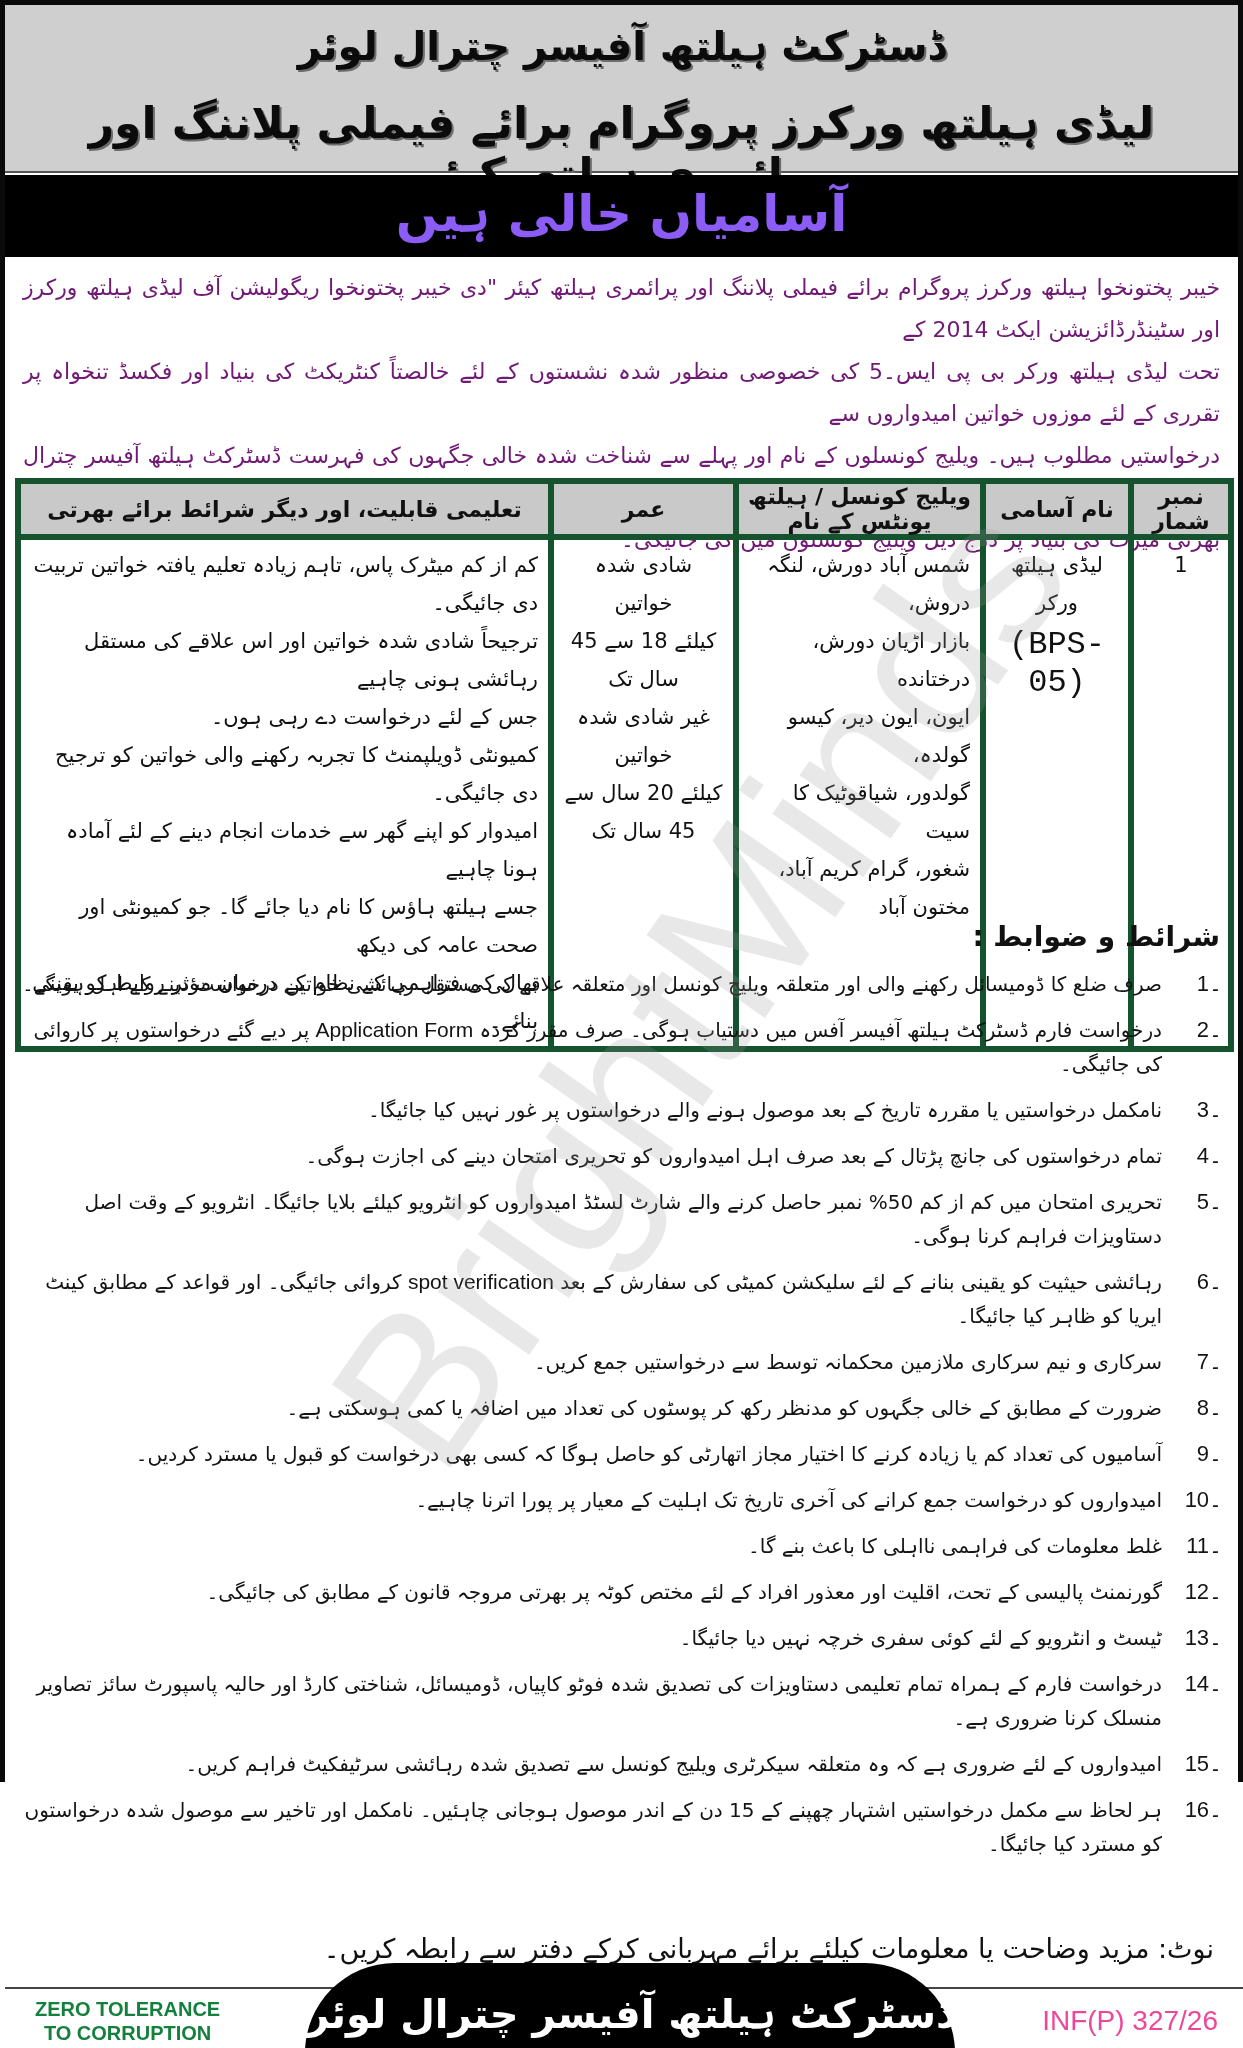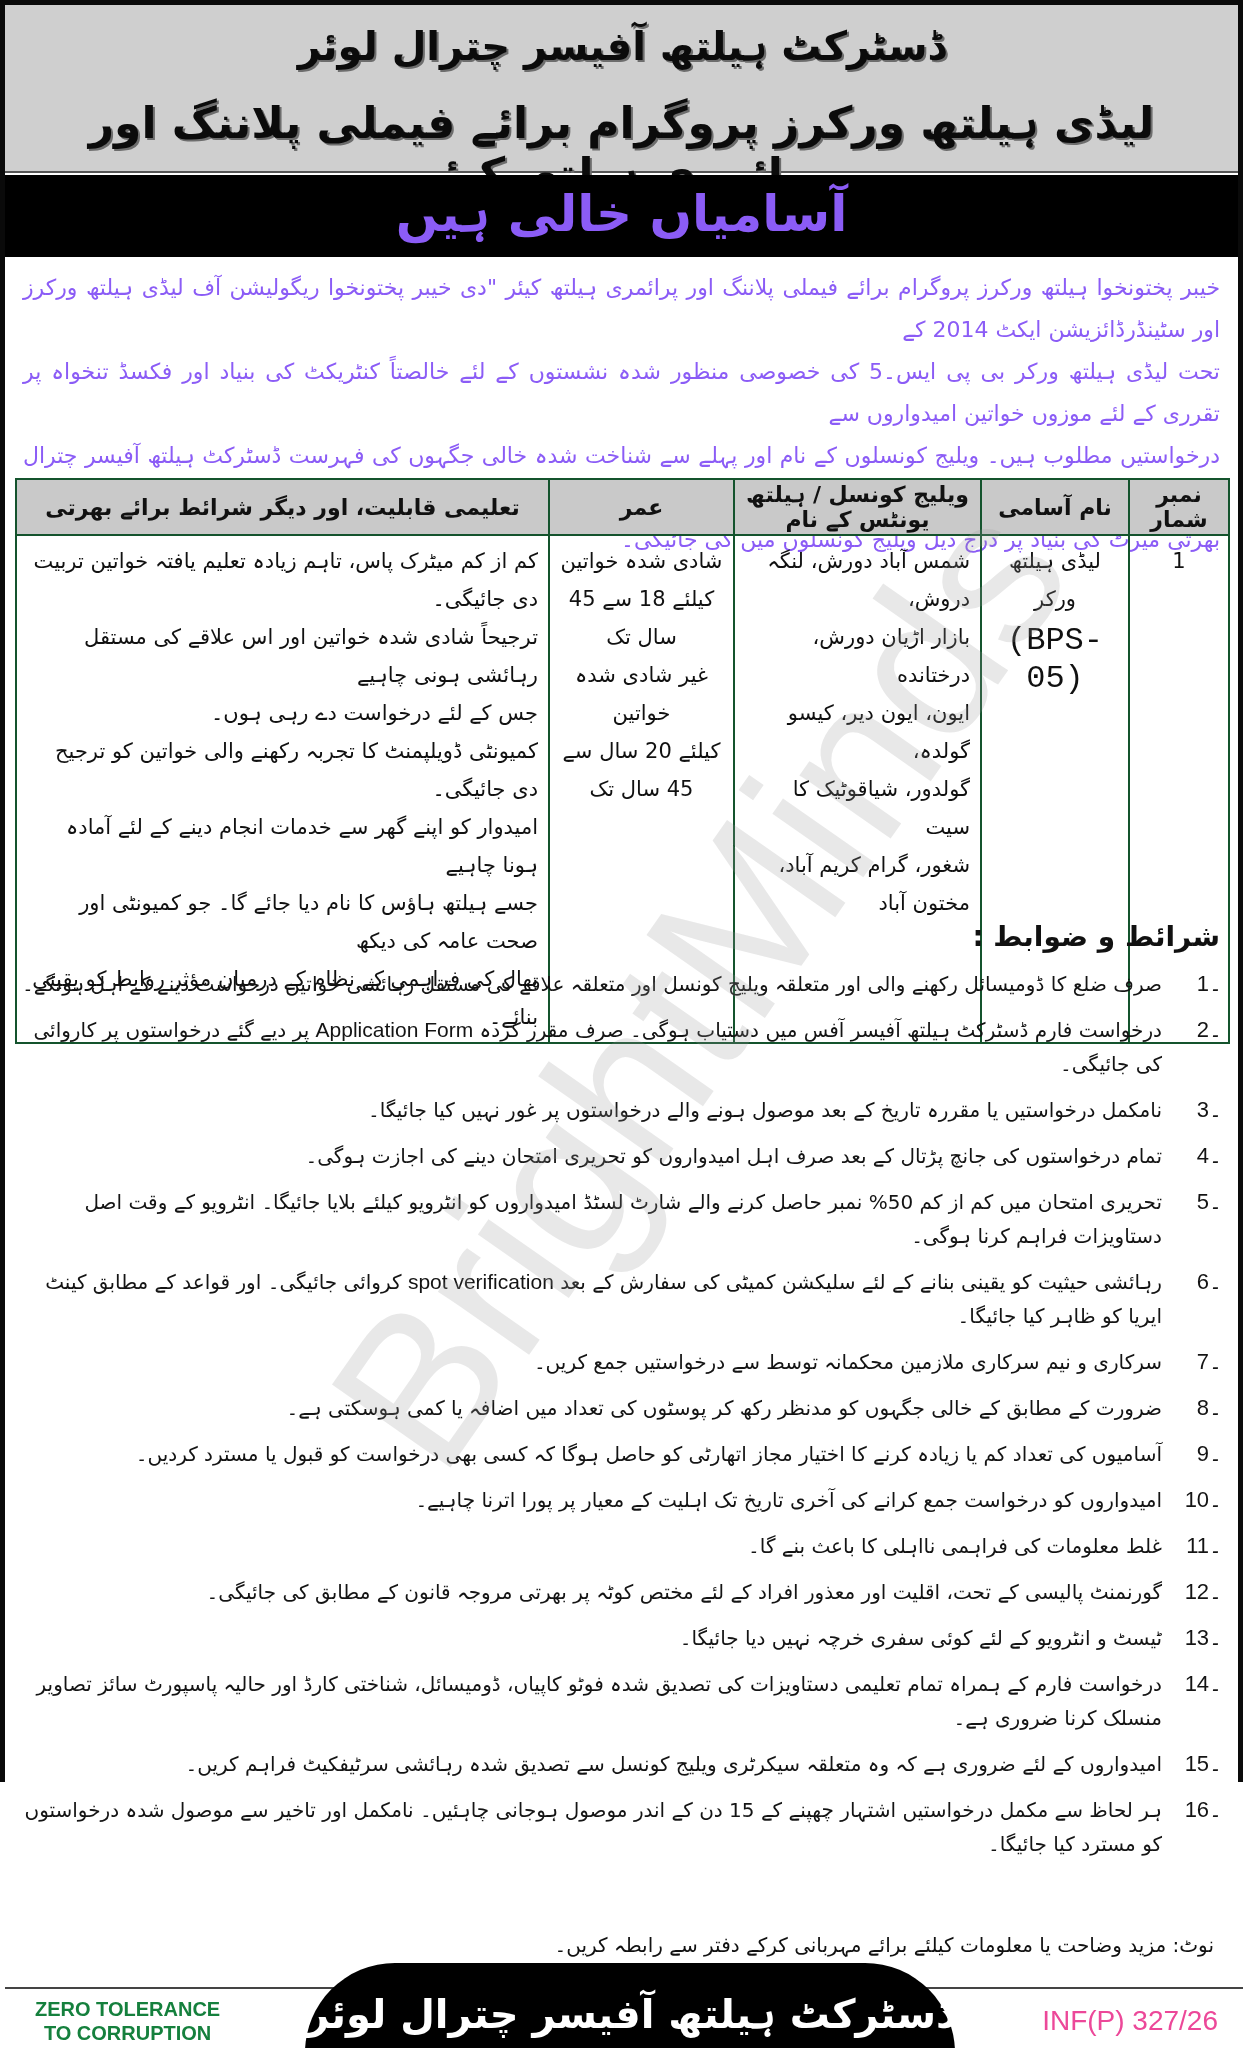--- a/index.html
+++ b/index.html
@@ -9,43 +9,43 @@
   .page { position: absolute; left: 0; top: 0; width: 1243px; height: 1782px; border: 5px solid #0a0a0a; border-bottom: none; background: #fff; }
 
   .header-grey { position: absolute; left: 0; top: 0; width: 1233px; height: 168px; background: #cfcfcf; border-bottom: 2px solid #555; }
   .hdr-line { position: absolute; left: 0; width: 100%; text-align: center; direction: rtl; font-weight: bold; color: #0b0b0b; text-shadow: 2px 2px 0 #6d6d6d; }
   .hdr-line.l1 { top: 18px; font-size: 40px; }
   .hdr-line.l2 { top: 92px; font-size: 44px; }
 
   .black-band { position: absolute; left: 0; top: 170px; width: 1233px; height: 82px; background: #000; }
   .black-band .t { position: absolute; left: 0; width: 100%; top: 10px; text-align: center; direction: rtl; color: #8b5cf6; font-weight: bold; font-size: 50px; }
 
-  .intro { position: absolute; left: 18px; right: 18px; top: 262px; direction: rtl; text-align: justify; font-size: 22px; line-height: 42px; color: #8b5cf6; }
+  .intro { position: absolute; left: 18px; right: 18px; top: 262px; direction: rtl; text-align: justify; font-size: 22px; line-height: 42px; color: #701a75; }
   .intro p { margin: 0; }
 
   table.posts { position: absolute; left: 10px; top: 473px; width: 1213px; height: 430px; border-collapse: collapse; direction: rtl; table-layout: fixed; }
-  table.posts th, table.posts td { border: 2px solid #14532d; vertical-align: top; }
+  table.posts th, table.posts td { border: 6px solid #14532d; vertical-align: top; }
   table.posts thead th { background: #c9c9c9; height: 56px; font-size: 22px; font-weight: bold; text-align: center; vertical-align: middle; }
   table.posts td { font-size: 21px; line-height: 38px; padding: 6px 10px; }
   td.c-no { text-align: center; font-size: 26px; padding-top: 14px; }
   td.c-name { text-align: center; }
   td.c-name .bps { direction: ltr; display: block; font-family: Liberation Mono, monospace; font-size: 32px; margin-top: 4px; }
   td.c-vc { text-align: right; }
   td.c-age { text-align: center; }
   td.c-qual { text-align: right; }
   td.c-qual div, td.c-age div, td.c-vc div { white-space: normal; }
 
   .terms-title { position: absolute; right: 18px; top: 915px; direction: rtl; font-size: 28px; font-weight: bold; }
 
   .terms { position: absolute; left: 16px; right: 16px; top: 962px; direction: rtl; font-size: 20px; color: #141414; }
   .term { position: relative; padding-right: 60px; margin-bottom: 12px; line-height: 34px; text-align: right; }
   .term .num { position: absolute; right: 0; top: 0; width: 56px; text-align: right; direction: ltr; font-family: "Liberation Sans", sans-serif; font-size: 22px; }
   .term .en { direction: ltr; unicode-bidi: embed; font-family: "Liberation Sans", sans-serif; font-size: 21px; }
 
-  .note { position: absolute; right: 24px; top: 1928px; direction: rtl; font-size: 20px; }
+  .note { position: absolute; right: 24px; top: 1928px; direction: rtl; font-size: 27px; }
 
   .footer-line { position: absolute; left: 0; top: 1982px; width: 1243px; height: 2px; background: #444; }
   .footer-left { position: absolute; left: 30px; top: 1992px; font-family: "Liberation Sans", sans-serif; font-weight: bold; font-size: 20px; line-height: 24px; text-align: center; color: #15803d; }
   .footer-right { position: absolute; right: 20px; top: 2000px; font-family: "Liberation Sans", sans-serif; font-size: 28px; color: #ec4899; }
   .footer-badge { position: absolute; left: 300px; top: 1958px; width: 650px; height: 110px; background: #000; border-radius: 90px 90px 0 0; }
   .footer-badge .t { position: absolute; left: 0; width: 100%; top: 28px; text-align: center; direction: rtl; color: #fff; font-weight: bold; font-size: 40px; }
 
   .watermark { position: absolute; left: 140px; top: 860px; font-family: "Liberation Sans", sans-serif; font-size: 210px; color: rgba(150,150,150,0.22); transform: rotate(-55deg); transform-origin: center; pointer-events: none; white-space: nowrap; }
 </style>
 </head>

